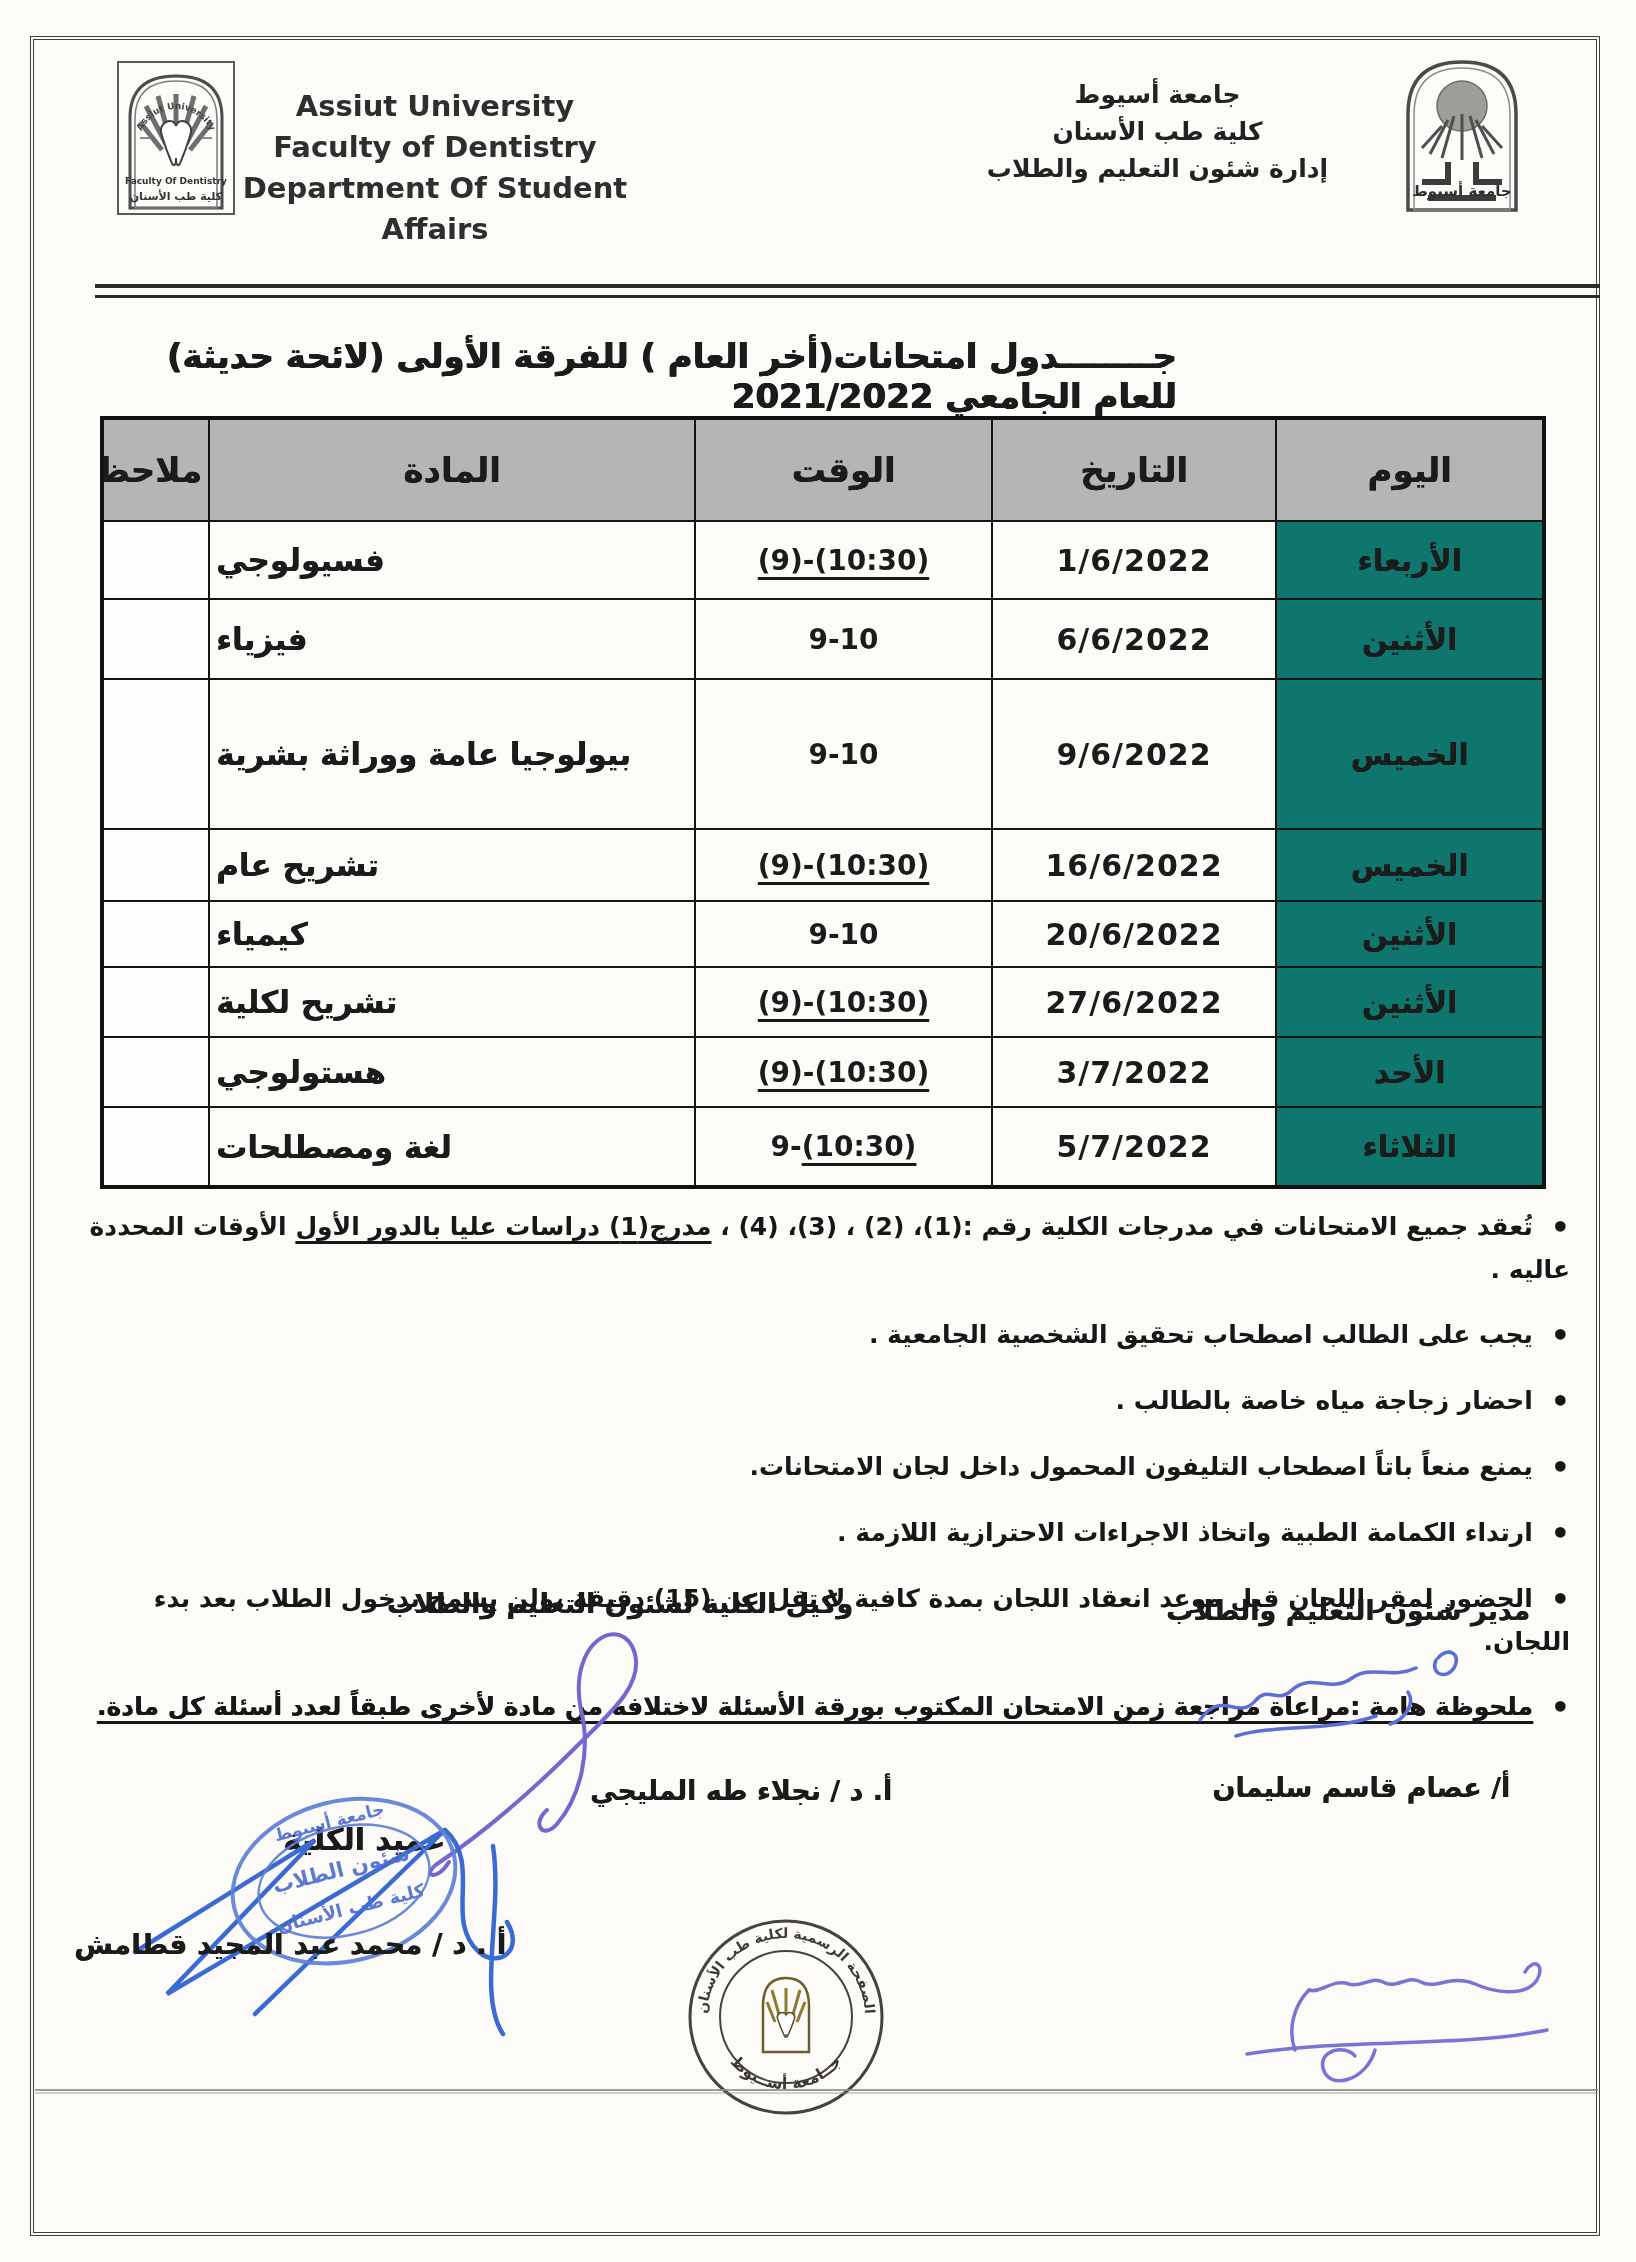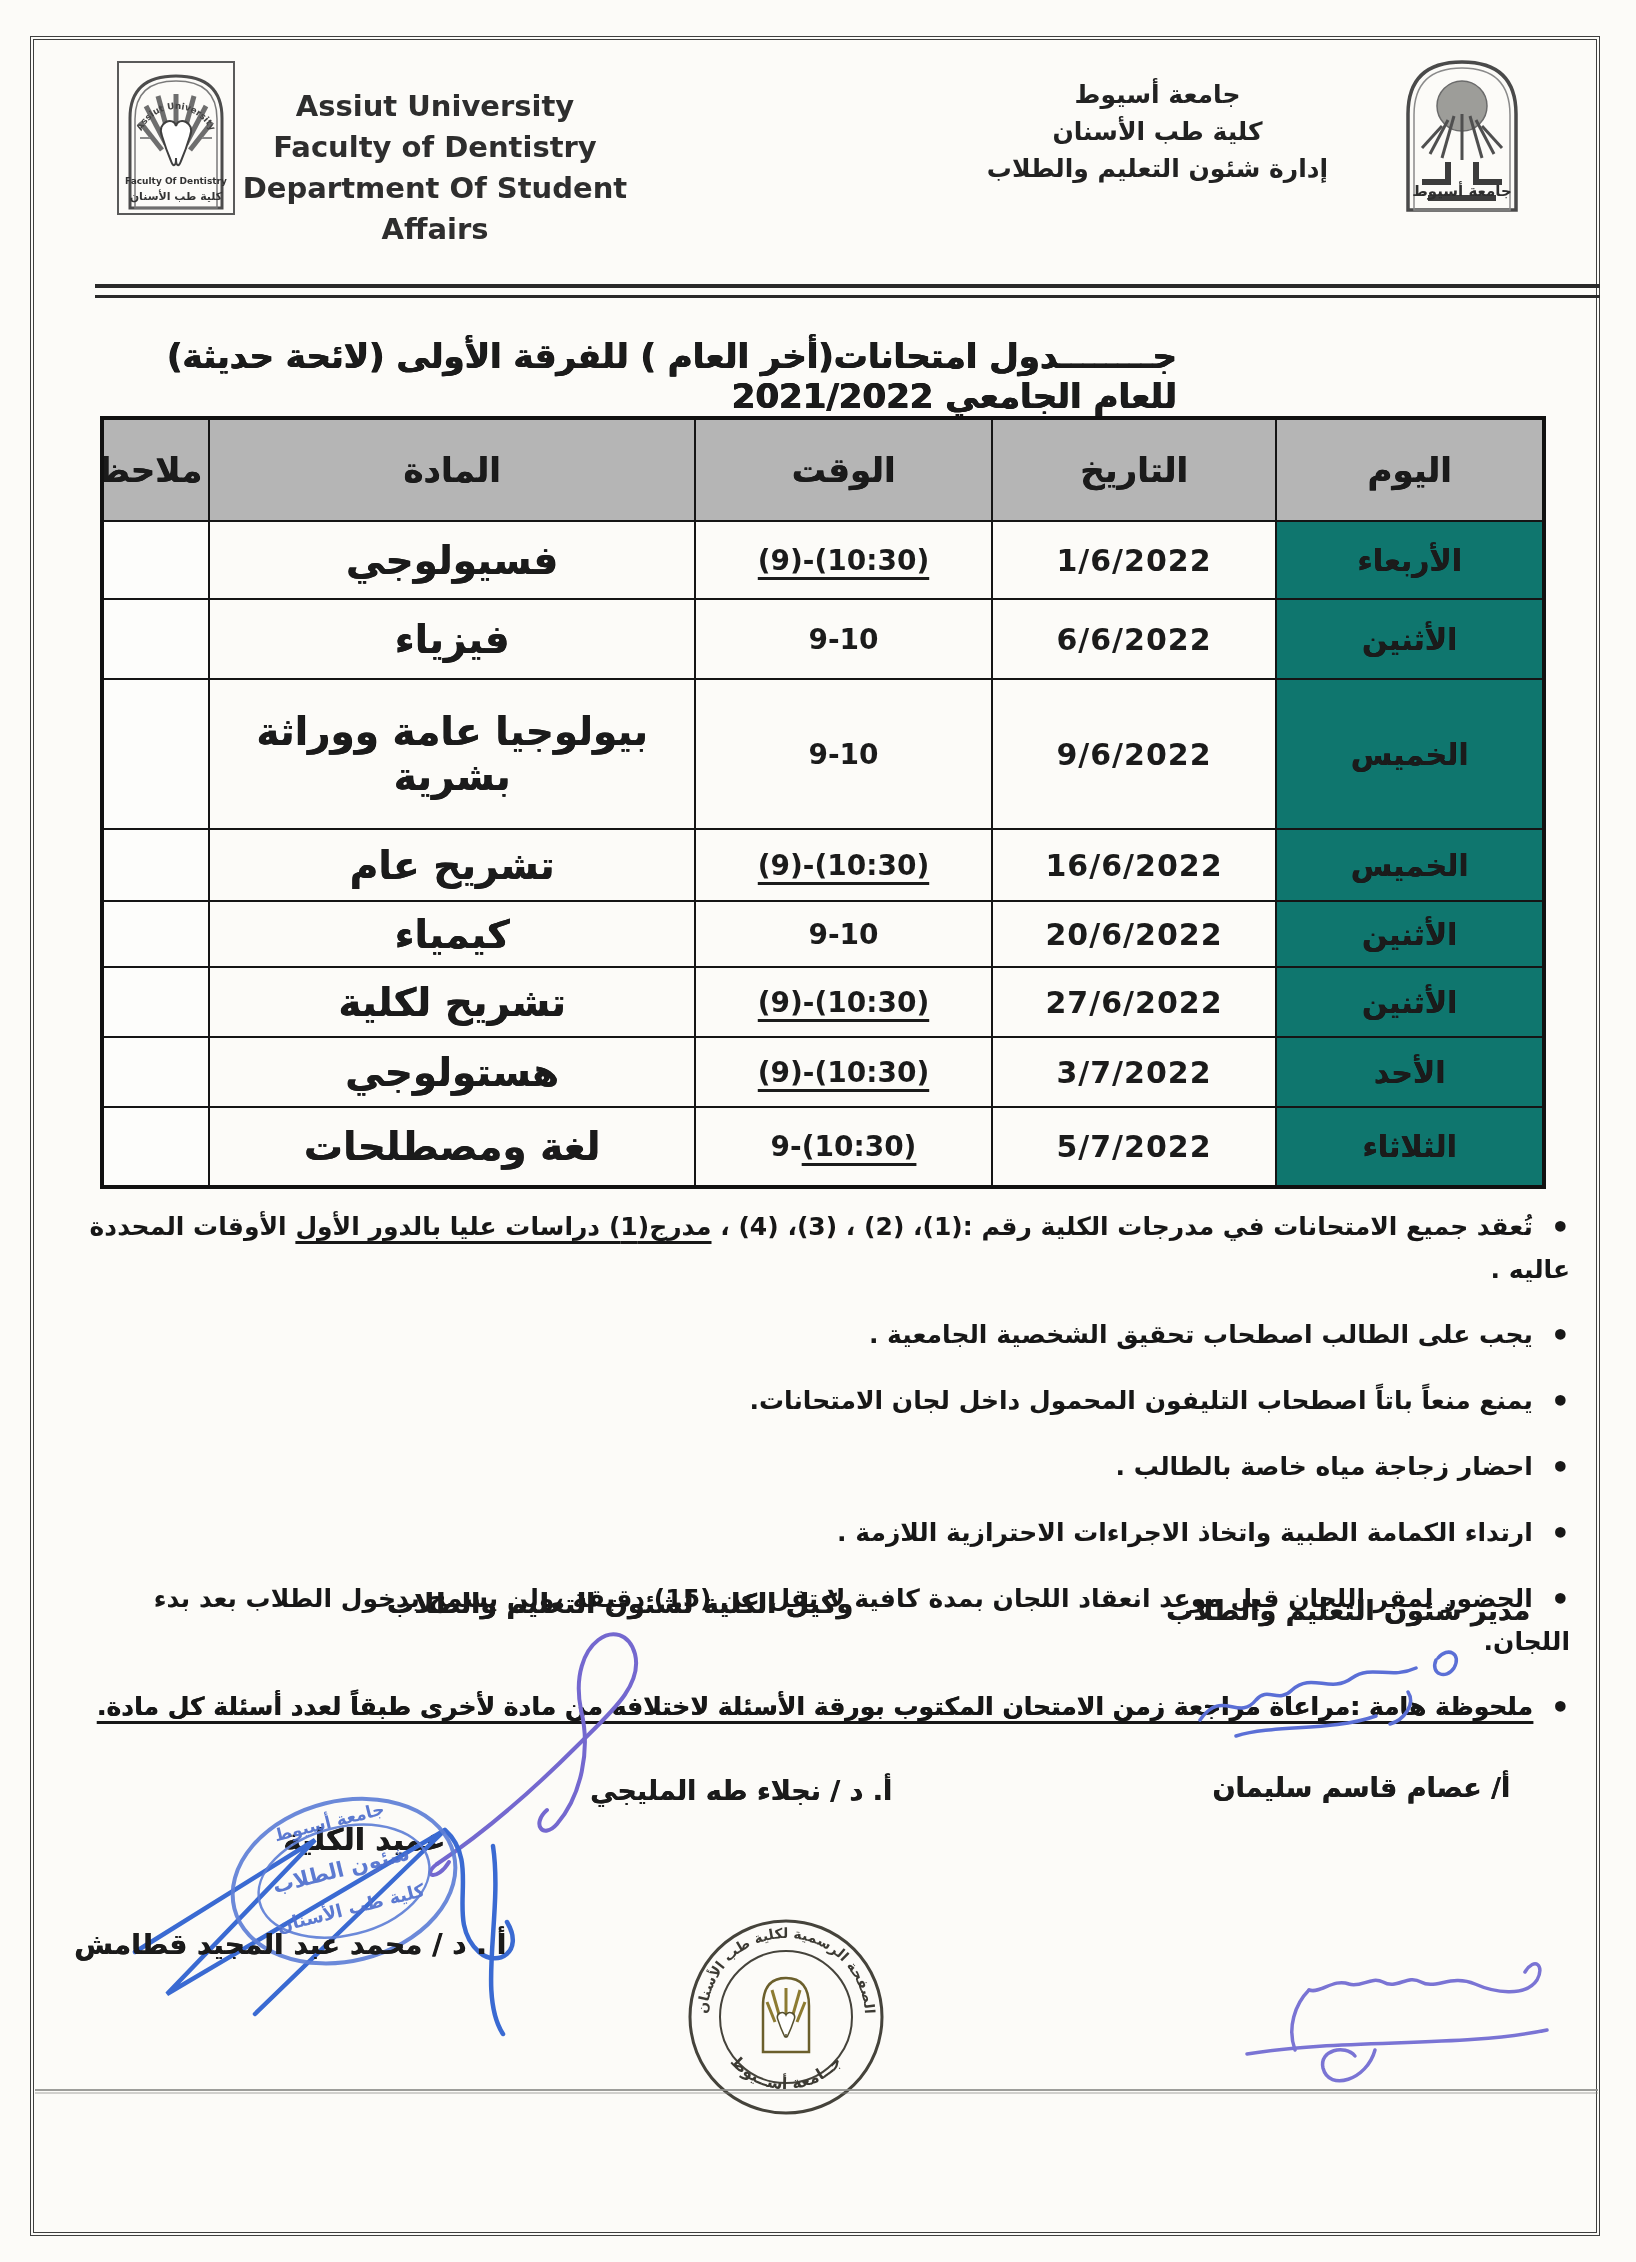--- a/index.html
+++ b/index.html
@@ -23,21 +23,21 @@
   
   table.schedule{left:100px;top:416px;width:1442px;position:absolute;border-collapse:collapse;direction:rtl;
     border:4px solid #111;table-layout:fixed;}
   table.schedule td,table.schedule th{border:2.5px solid #151515;padding:2px 6px;overflow:hidden;}
   table.schedule thead th{background:#b5b5b5;font-size:34px;font-weight:bold;height:96px;
     text-shadow:0.5px 0 0 #111;}
   td.c-day{background:#0f766e;font-size:30px;font-weight:bold;text-align:center;text-shadow:0.4px 0 0 #111;}
   td.c-date{direction:ltr;font-size:30px;font-weight:bold;text-align:center;letter-spacing:1px;}
   td.c-time{direction:ltr;font-size:28px;font-weight:bold;text-align:center;}
   td.c-time .uline{text-decoration:underline;text-decoration-thickness:3px;text-underline-offset:7px;}
-  td.c-subject{font-size:39px;font-weight:bold;text-align:center;text-shadow:0.4px 0 0 #111;}
+  td.c-subject{font-size:31px;font-weight:bold;text-align:left;text-shadow:0.4px 0 0 #111;}
   td.c-notes{background:#fdfdfb;}
   tbody tr:nth-child(1){height:78px;}
   tbody tr:nth-child(2){height:80px;}
   tbody tr:nth-child(3){height:150px;}
   tbody tr:nth-child(4){height:72px;}
   tbody tr:nth-child(5){height:66px;}
   tbody tr:nth-child(6){height:70px;}
   tbody tr:nth-child(7){height:70px;}
   tbody tr:nth-child(8){height:80px;}
   
@@ -205,22 +205,22 @@
           <td class="c-time"><span>9-</span><span class="uline">(10:30)</span></td>
           <td class="c-subject">لغة ومصطلحات</td>
           <td class="c-notes"></td>
         </tr>
       </tbody>
   </table>
 
   <div class="abs notes-list">
       <div class="bullet"><span class="dot">•</span><span class="txt"><span>تُعقد جميع الامتحانات في مدرجات الكلية  رقم :(1)، (2) ، (3)، (4) ، </span><u>مدرج(1) دراسات عليا بالدور الأول</u><span> الأوقات المحددة عاليه .</span></span></div>
       <div class="bullet"><span class="dot">•</span><span class="txt"><span>يجب على الطالب اصطحاب تحقيق الشخصية الجامعية .</span></span></div>
+      <div class="bullet"><span class="dot">•</span><span class="txt"><span>احضار زجاجة مياه خاصة بالطالب .</span></span></div>
       <div class="bullet"><span class="dot">•</span><span class="txt"><span>يمنع منعاً باتاً اصطحاب التليفون المحمول داخل لجان الامتحانات.</span></span></div>
-      <div class="bullet"><span class="dot">•</span><span class="txt"><span>احضار زجاجة مياه خاصة بالطالب .</span></span></div>
       <div class="bullet"><span class="dot">•</span><span class="txt"><span>ارتداء الكمامة الطبية واتخاذ الاجراءات الاحترازية اللازمة .</span></span></div>
       <div class="bullet"><span class="dot">•</span><span class="txt"><span>الحضور لمقر اللجان قبل موعد انعقاد اللجان بمدة كافية لا تقل عن (15) دقيقة ،ولن يسمح بدخول الطلاب بعد بدء اللجان.</span></span></div>
       <div class="bullet important"><span class="dot">•</span><span class="txt"><u>ملحوظة هامة :مراعاة مراجعة زمن الامتحان المكتوب بورقة الأسئلة لاختلافه من مادة لأخرى طبقاً لعدد أسئلة كل مادة.</u></span></div>
     </div>
 
   <div class="abs sig-title t-director rtl">مدير شئون التعليم والطلاب</div>
   <div class="abs" style="left:1180px;top:1628px;">
     <svg width="310" height="150" viewBox="0 0 310 150">
       <g fill="none" stroke="#5b6fd6" stroke-width="3.5" stroke-linecap="round">
         <path d="M258 30 C268 18 282 26 274 40 C266 52 250 46 256 32"></path>

